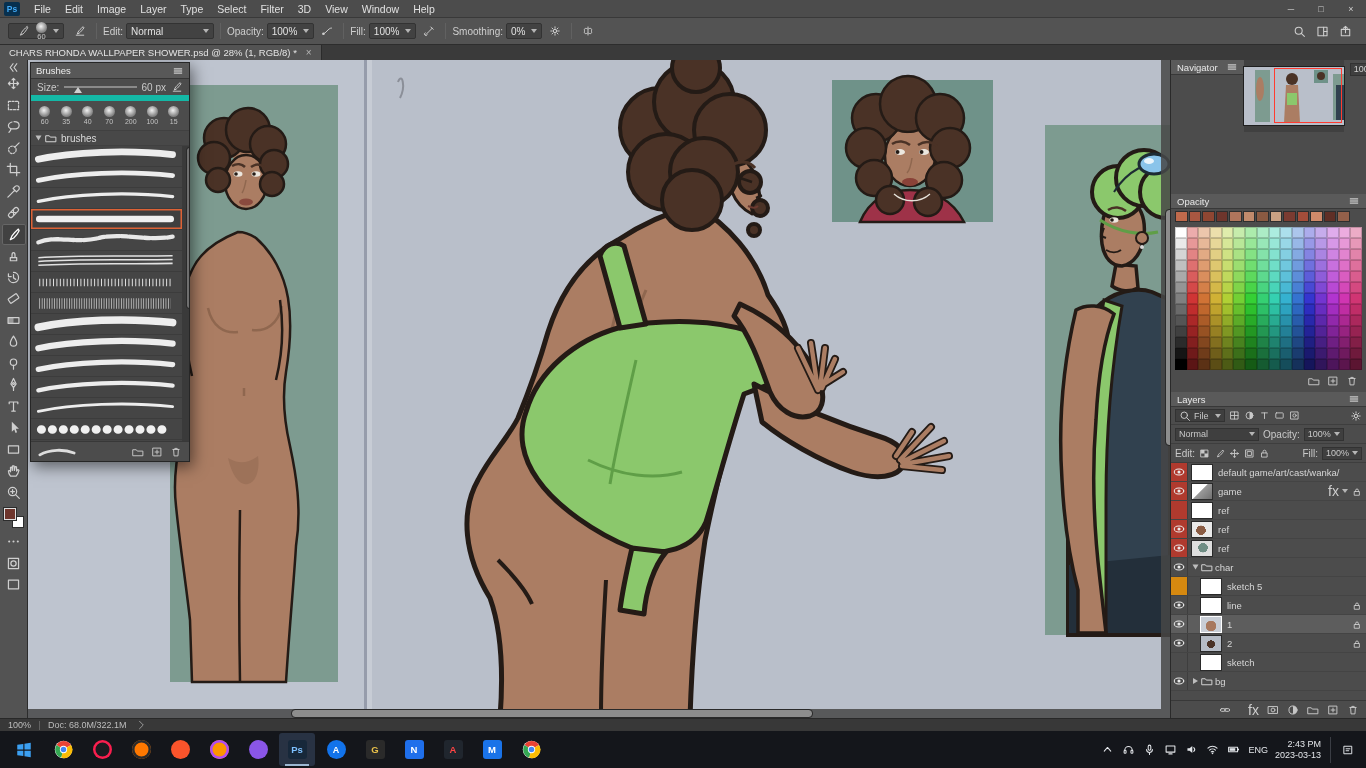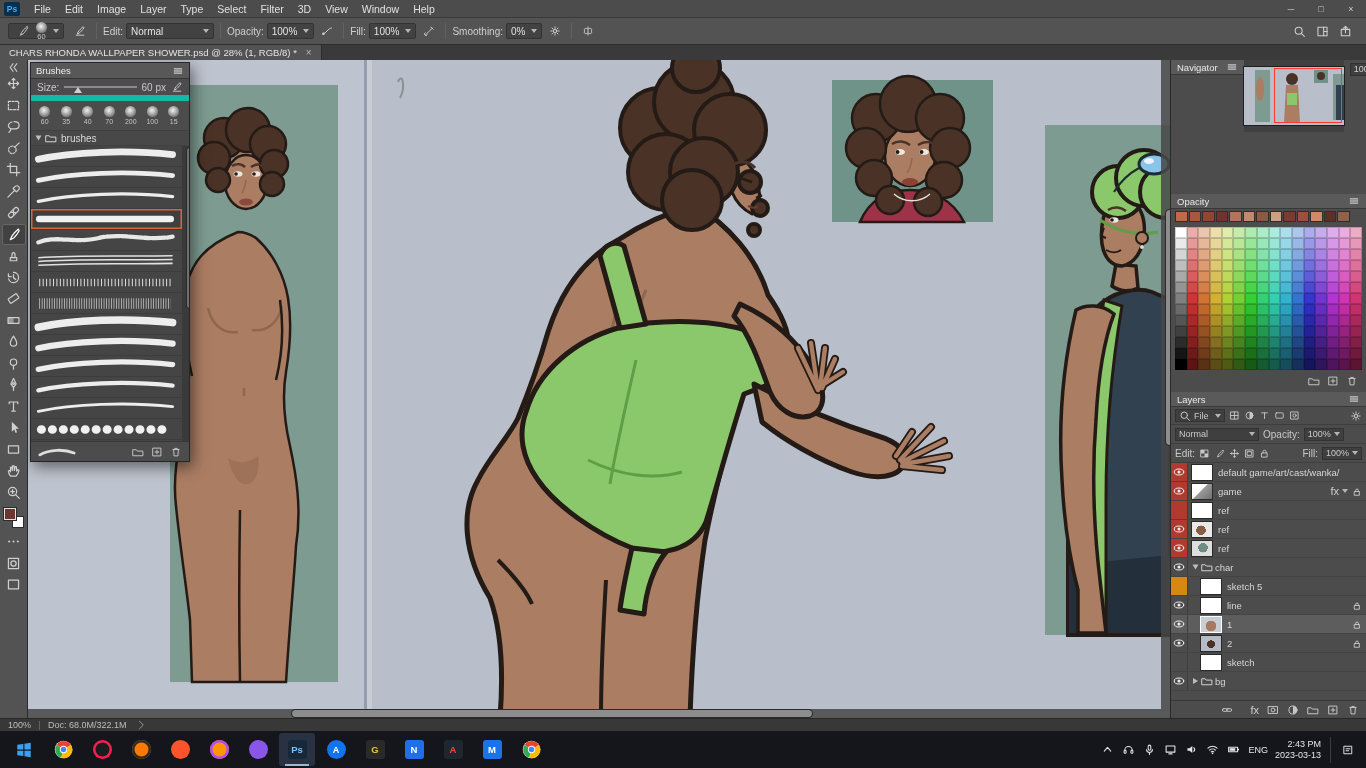--- a/index.html
+++ b/index.html
@@ -115,21 +115,21 @@
     justify-content:center;flex:none;color:#ececec}
   .thumb{width:20px;height:15px;margin:0 4px;outline:1px solid #2a2a2a;flex:none}
   .lrow.sel .thumb{outline:1px solid #fff}
   .t-white{background:#fff}
   .t-art1{background:linear-gradient(135deg,#fff 45%,#9a9a9a 46%,#707070)}
   .t-art2{background:radial-gradient(circle at 45% 55%,#8a5c44 0 34%,#e9e9e9 35%)}
   .t-art3{background:radial-gradient(circle at 55% 45%,#6f8d84 0 34%,#dedede 35%)}
   .t-art4{background:radial-gradient(circle at 50% 60%,#a8795f 0 38%,#c9ced6 39%)}
   .t-art5{background:radial-gradient(circle at 50% 55%,#4a3226 0 30%,#b6bcc6 31%)}
   .lname{flex:1;font-size:9.5px;white-space:nowrap;overflow:hidden;margin-left:2px}
-  .fxlab{font-size:11px;color:#cdcdcd;margin-left:9px}
+  .fxlab{font-size:14px;color:#cdcdcd;margin-left:9px}
   #lp-bottom{height:18px;border-top:1px solid #383838;display:flex;align-items:center;
     justify-content:flex-end;gap:8px;padding:0 7px;color:#c5c5c5}
 
   
   #statusbar{left:0;top:718px;width:1366px;height:13px;background:#383838;border-top:1px solid #282828;
     display:flex;align-items:center;gap:8px;padding:0 8px;font-size:9px;color:#bdbdbd}
 
   
   #taskbar{left:0;top:731px;width:1366px;height:37px;background:#14161b;display:flex;
     align-items:center;padding:0 6px;gap:3px}

